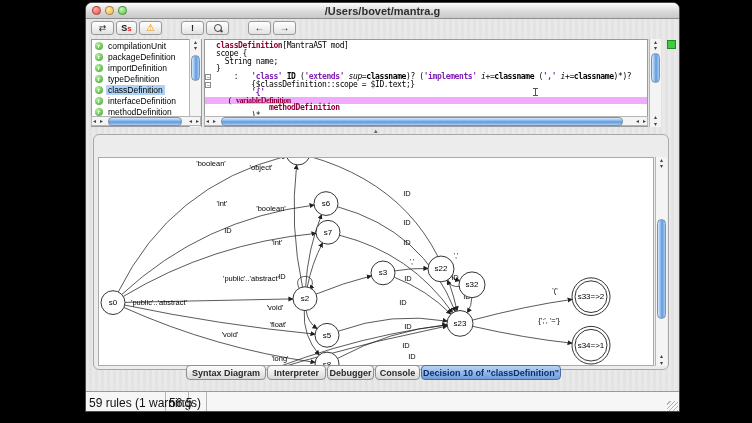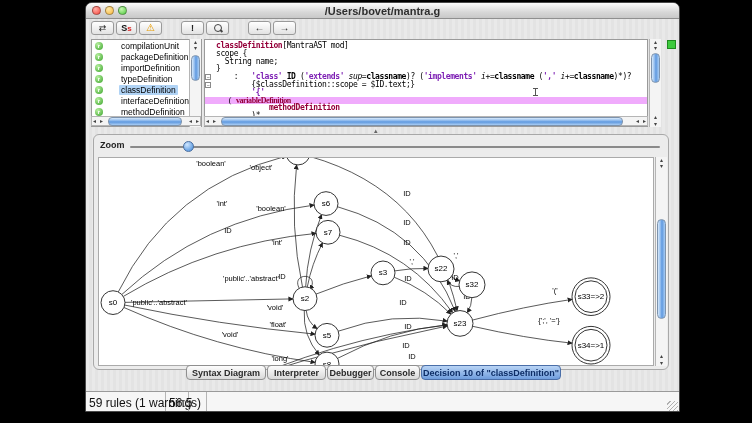--- a/index.html
+++ b/index.html
@@ -26,21 +26,21 @@
   .ss-S{font-weight:bold;font-size:9px;color:#111;}
   .ss-s{font-weight:bold;font-size:8px;color:#d22;}
   .warn{color:#e89c00;font-size:10px;}
   .mag{position:relative;width:8px;height:8px;}
   .mag .lens{position:absolute;left:0;top:0;width:6px;height:6px;border:1px solid #444;border-radius:50%;}
   .mag .handle{position:absolute;left:6px;top:6px;width:3px;height:1.5px;background:#444;transform:rotate(45deg);}
   .arrowg{font-weight:bold;font-size:10px;}
   
   .sidebar{position:absolute;left:5px;top:36px;width:111px;height:88px;background:#fff;
            border:1px solid #9a9a9a;box-sizing:border-box;overflow:hidden;}
-  .rrow{display:flex;align-items:center;height:11px;font-size:8.5px;color:#000;white-space:nowrap;gap:13px;}
+  .rrow{display:flex;align-items:center;height:11px;font-size:8.5px;color:#000;white-space:nowrap;}
   .rrow.sel .rlabel{background:#b0d3f5;}
   .ricon{flex:0 0 8px;height:8px;margin:0 3px 0 3px;border-radius:50%;
          background:radial-gradient(circle at 35% 30%,#b8f0a0,#3aa32a);
          color:#fff;font-size:6px;line-height:8px;text-align:center;font-weight:bold;}
   .rlabel{padding:0 2px;border-radius:1px;}
   .vsb{position:absolute;background:#f4f4f4;border-left:1px solid #b5b5b5;box-sizing:border-box;width:12px;}
   .vsb .arr{display:block;width:100%;text-align:center;font-size:6px;line-height:6px;color:#444;}
   .vsb .thumb{position:absolute;left:1px;right:1px;border-radius:5px;
               background:linear-gradient(90deg,#d7e9fb,#7fb0ea 45%,#5d97de 55%,#a9cdf4);border:1px solid #7d93ad;box-sizing:border-box;}
   .hsb{position:absolute;height:10px;background:#f4f4f4;border:1px solid #b5b5b5;box-sizing:border-box;}
@@ -215,26 +215,20 @@
       <div class="pill" style="left:16px;width:400px;"></div>
       <span class="harr" style="right:8px;">◂</span>
       <span class="harr" style="right:1px;">▸</span>
     </div>
 
     <div class="divider">
       <span class="handle">▴</span>
     </div>
 
     <div class="bpanel">
-      <div class="zoomrow">
-        <span class="zlabel">Zoom</span>
-        <div class="ztrack">
-          <div id="zoomKnob" class="zknob" style="left: calc(11% - 5px);"></div>
-        </div>
-      </div>
       <div class="gcanvas">
         <svg id="gsvg" width="556" height="209" viewBox="0 0 556 211" preserveAspectRatio="none">
             <defs>
               <marker id="arr" viewBox="0 0 8 8" refX="7" refY="4" markerWidth="7" markerHeight="7" orient="auto">
                 <path d="M0,0L8,4L0,8z" fill="#222"></path>
               </marker>
             </defs>
             <path d="M 25.997396680737346 145.75005423581797 Q 110 144 194.00260331926265 142.24994576418203" fill="none" stroke="#222" stroke-width="0.75" marker-end="url(#arr)"></path>
             <text x="60" y="148" font-size="7.5" text-anchor="middle" fill="#000">'public'..'abstract'</text>
             <path d="M 19.269055280159137 135.21867093282896 Q 71.72211381068215 27.891331489908595 187.38167603367967 -1.9975762768013023" fill="none" stroke="#222" stroke-width="0.75" marker-end="url(#arr)"></path>

